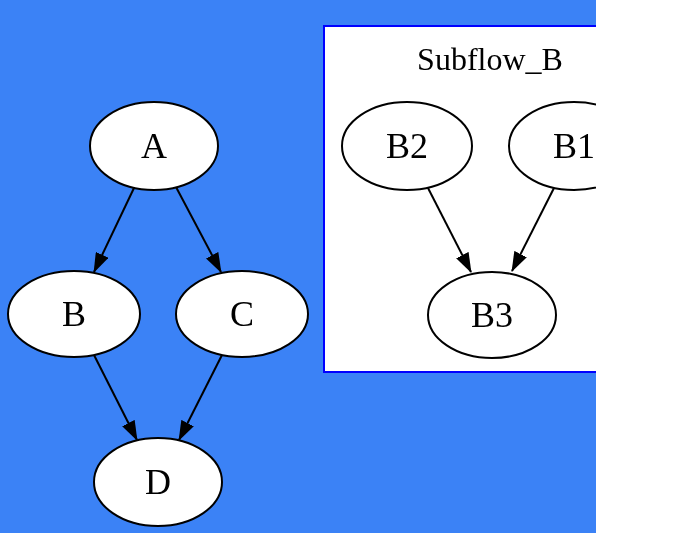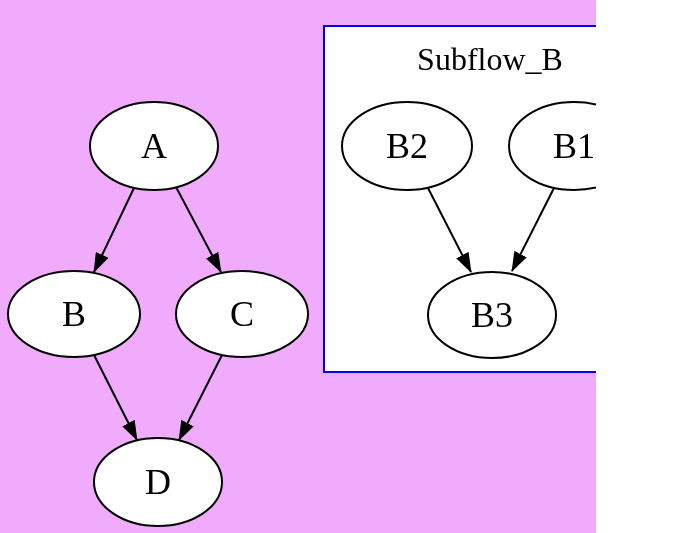--- a/index.html
+++ b/index.html
@@ -5,21 +5,21 @@
   html, body {
     margin: 0;
     padding: 0;
     background: #ffffff;
     font-family: "Liberation Serif", "DejaVu Serif", serif;
   }
   .canvas {
     position: relative;
     width: 596px;
     height: 533px;
-    background: #f0abfc;
+    background: #3b82f6;
     overflow: hidden;
   }
   svg { display: block; }
   .node-shape {
     fill: #ffffff;
     stroke: #000000;
     stroke-width: 2;
   }
   .edge-line {
     stroke: #000000;

